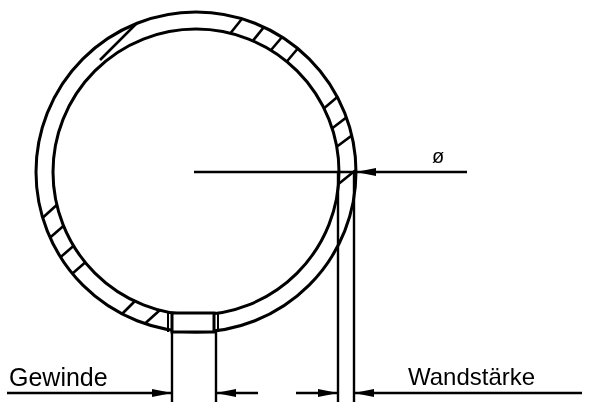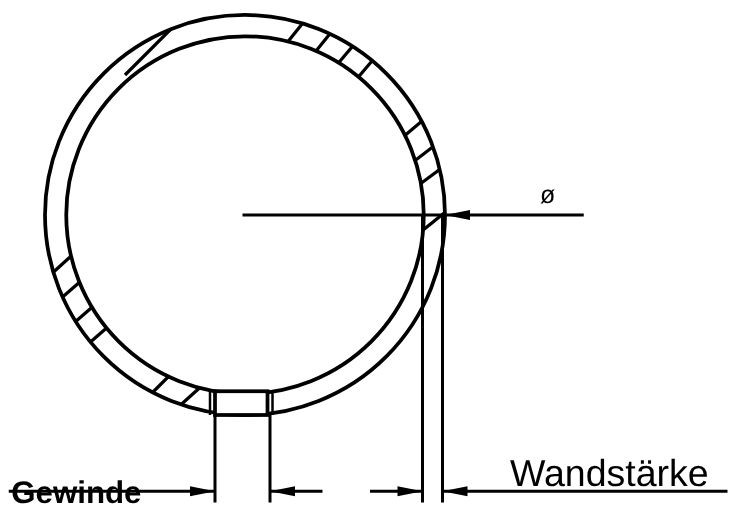--- a/index.html
+++ b/index.html
@@ -1,20 +1,20 @@
 <!DOCTYPE html>
 <html><head>
 <meta charset="utf-8">
 <style>
   html, body { margin: 0; padding: 0; background: #ffffff; }
   body { width: 600px; height: 418px; position: relative; overflow: hidden; }
   #drawing { position: absolute; left: 0; top: 0; }
   .lbl { position: absolute; font-family: "Liberation Sans", sans-serif; color: #000; line-height: 1; white-space: nowrap; }
-  #lbl-gewinde { left: 9px; top: 382px; font-size: 25px; font-weight: bold; }
-  #lbl-wand { left: 408px; top: 365px; font-size: 30px; }
+  #lbl-gewinde { left: 9px; top: 365px; font-size: 25px; }
+  #lbl-wand { left: 408px; top: 365px; font-size: 24px; }
   #lbl-dia { left: 432px; top: 146px; font-size: 20px; }
 </style>
 </head>
 <body>
 
 <svg id="drawing" width="600" height="418" viewBox="0 0 600 418" xmlns="http://www.w3.org/2000/svg">
   <defs>
     <clipPath id="wall">
       <path d="M 36 172 A 160 160 0 1 0 356 172 A 160 160 0 1 0 36 172 Z M 53 172 A 143 143 0 1 1 339 172 A 143 143 0 1 1 53 172 Z" clip-rule="evenodd"></path>
     </clipPath>

